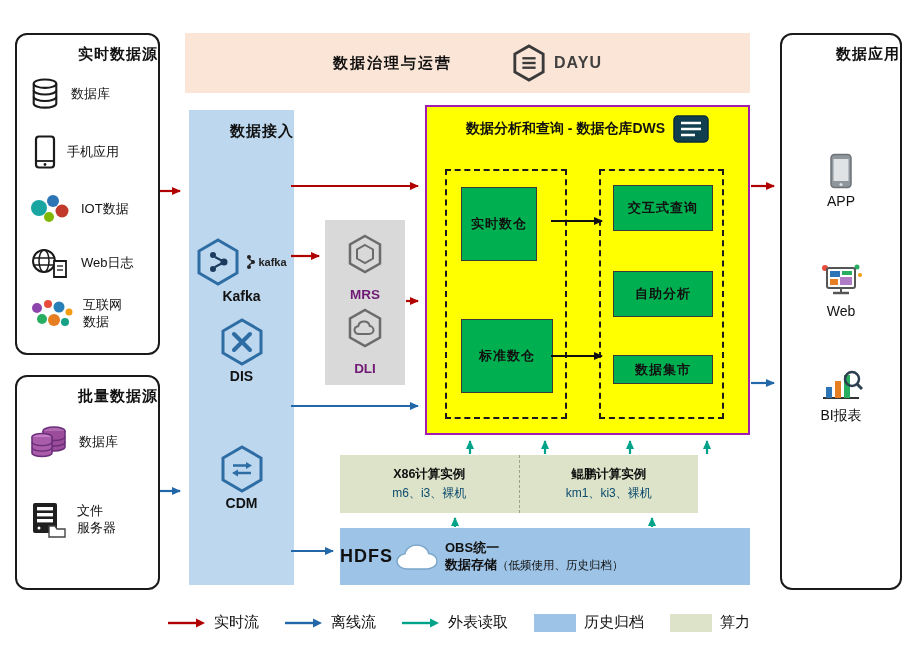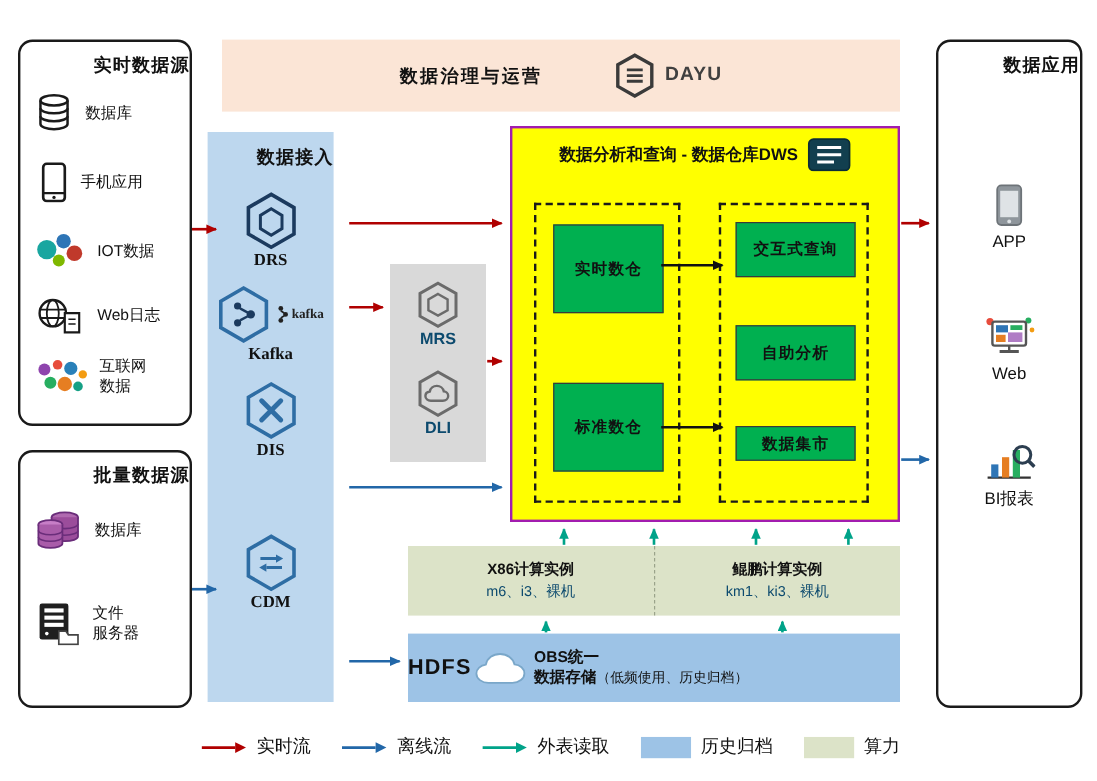--- a/index.html
+++ b/index.html
@@ -18,21 +18,21 @@
   .brand { display:flex; align-items:center; gap:8px; font-weight:bold; font-size:16px; letter-spacing:1px; color:#404040; }
 
   .ingestion { background:#bdd7ee; }
   .ing-item { position:absolute; left:0; width:100%; display:flex; flex-direction:column; align-items:center; }
   .ing-label { font-weight:bold; font-size:14px; margin-top:2px; color:#111; }
   .kafka-row { display:flex; align-items:center; gap:3px; }
   .kafka-word { font-size:11px; font-weight:bold; color:#222; }
 
   .staging { background:#d9d9d9; }
   .stage-item { position:absolute; left:0; width:100%; display:flex; flex-direction:column; align-items:center; }
-  .stage-label { font-weight:bold; font-size:13.5px; color:#0c4a6e; margin-top:1px; }
+  .stage-label { font-weight:bold; font-size:13.5px; color:#701a75; margin-top:13px; }
 
   .dws { background:#ffff00; border:2px solid #a21caf; }
   .dws-title-row { display:flex; align-items:center; justify-content:center; gap:8px; padding-top:8px; }
   .dws-title { font-weight:bold; font-size:14px; color:#111; }
   .dashed-group { position:absolute; border:2px dashed #1a1a1a; }
   .green-box { position:absolute; background:#00b050; border:1.5px solid #3a3a3a; display:flex; align-items:center; justify-content:center; font-weight:bold; font-size:13px; color:#111; letter-spacing:1px; }
 
   .compute { background:#dce3c8; display:flex; }
   .compute-cell { flex:1; display:flex; flex-direction:column; align-items:center; justify-content:center; gap:2px; }
   .compute-cell + .compute-cell { border-left:1px dashed #9aa38a; }
@@ -165,31 +165,22 @@
           <polygon points="18,2 33,10.5 33,29.5 18,38 3,29.5 3,10.5" fill="none" stroke="#3a3a3a" stroke-width="3"></polygon>
           <line x1="11" y1="15" x2="25" y2="15" stroke="#3a3a3a" stroke-width="2.5"></line>
           <line x1="11" y1="20" x2="25" y2="20" stroke="#3a3a3a" stroke-width="2.5"></line>
           <line x1="11" y1="25" x2="25" y2="25" stroke="#3a3a3a" stroke-width="2.5"></line>
         </svg>
       </span>
       <span>DAYU</span>
     </span>
   </div>
 
-  <div class="abs ingestion" style="left:173px;top:110px;width:105px;height:475px;font-family:Liberation Serif, serif;">
+  <div class="abs ingestion" style="left:189px;top:110px;width:105px;height:475px;">
     <div class="panel-title" style="padding-top:12px;">数据接入</div>
-    <div class="ing-item" style="top:50px;">
-      <span>
-        <svg width="44" height="48" viewBox="0 0 44 48">
-          <polygon points="22,2 41,13 41,35 22,46 3,35 3,13" fill="none" stroke="#1b3a5e" stroke-width="3"></polygon>
-          <polygon points="22,14 31,19.5 31,30.5 22,36 13,30.5 13,19.5" fill="none" stroke="#1b3a5e" stroke-width="2.5"></polygon>
-        </svg>
-      </span>
-      <span class="ing-label">DRS</span>
-    </div>
     <div class="ing-item" style="top:128px;">
       <span class="kafka-row">
         <span>
           <svg width="44" height="48" viewBox="0 0 44 48">
             <polygon points="22,2 41,13 41,35 22,46 3,35 3,13" fill="none" stroke="#2e6da4" stroke-width="3"></polygon>
             <circle cx="17" cy="17" r="3" fill="#1b3a5e"></circle>
             <circle cx="17" cy="31" r="3" fill="#1b3a5e"></circle>
             <circle cx="28" cy="24" r="3.5" fill="#1b3a5e"></circle>
             <line x1="19" y1="19" x2="25.5" y2="22.5" stroke="#1b3a5e" stroke-width="2"></line>
             <line x1="19" y1="29" x2="25.5" y2="25.5" stroke="#1b3a5e" stroke-width="2"></line>
@@ -259,31 +250,31 @@
       <span>
         <svg width="36" height="28" viewBox="0 0 36 28">
           <rect x="1" y="1" width="34" height="26" rx="4" fill="#123f4f" stroke="#0b2c38" stroke-width="1.5"></rect>
           <line x1="8" y1="8" x2="28" y2="8" stroke="#fff" stroke-width="2.5"></line>
           <line x1="8" y1="14" x2="28" y2="14" stroke="#fff" stroke-width="2.5"></line>
           <line x1="8" y1="20" x2="22" y2="20" stroke="#fff" stroke-width="2.5"></line>
         </svg>
       </span>
     </div>
     <div class="dashed-group" style="left:18px;top:62px;width:122px;height:250px;">
-      <div class="green-box" style="left:14px;top:16px;width:92px;height:74px;">实时数仓</div>
+      <div class="green-box" style="left:14px;top:16px;width:76px;height:74px;">实时数仓</div>
       <div class="green-box" style="left:14px;top:148px;width:92px;height:74px;">标准数仓</div>
     </div>
     <div class="dashed-group" style="left:172px;top:62px;width:125px;height:250px;">
       <div class="green-box" style="left:12px;top:14px;width:100px;height:46px;">交互式查询</div>
       <div class="green-box" style="left:12px;top:100px;width:100px;height:46px;">自助分析</div>
       <div class="green-box" style="left:12px;top:184px;width:100px;height:29px;">数据集市</div>
     </div>
   </div>
 
-  <div class="abs compute" style="left:340px;top:455px;width:410px;height:58px;">
+  <div class="abs compute" style="left:340px;top:455px;width:358px;height:58px;">
     <div class="compute-cell">
       <span class="compute-title">X86计算实例</span>
       <span class="compute-spec">m6、i3、裸机</span>
     </div>
     <div class="compute-cell">
       <span class="compute-title">鲲鹏计算实例</span>
       <span class="compute-spec">km1、ki3、裸机</span>
     </div>
   </div>
 

